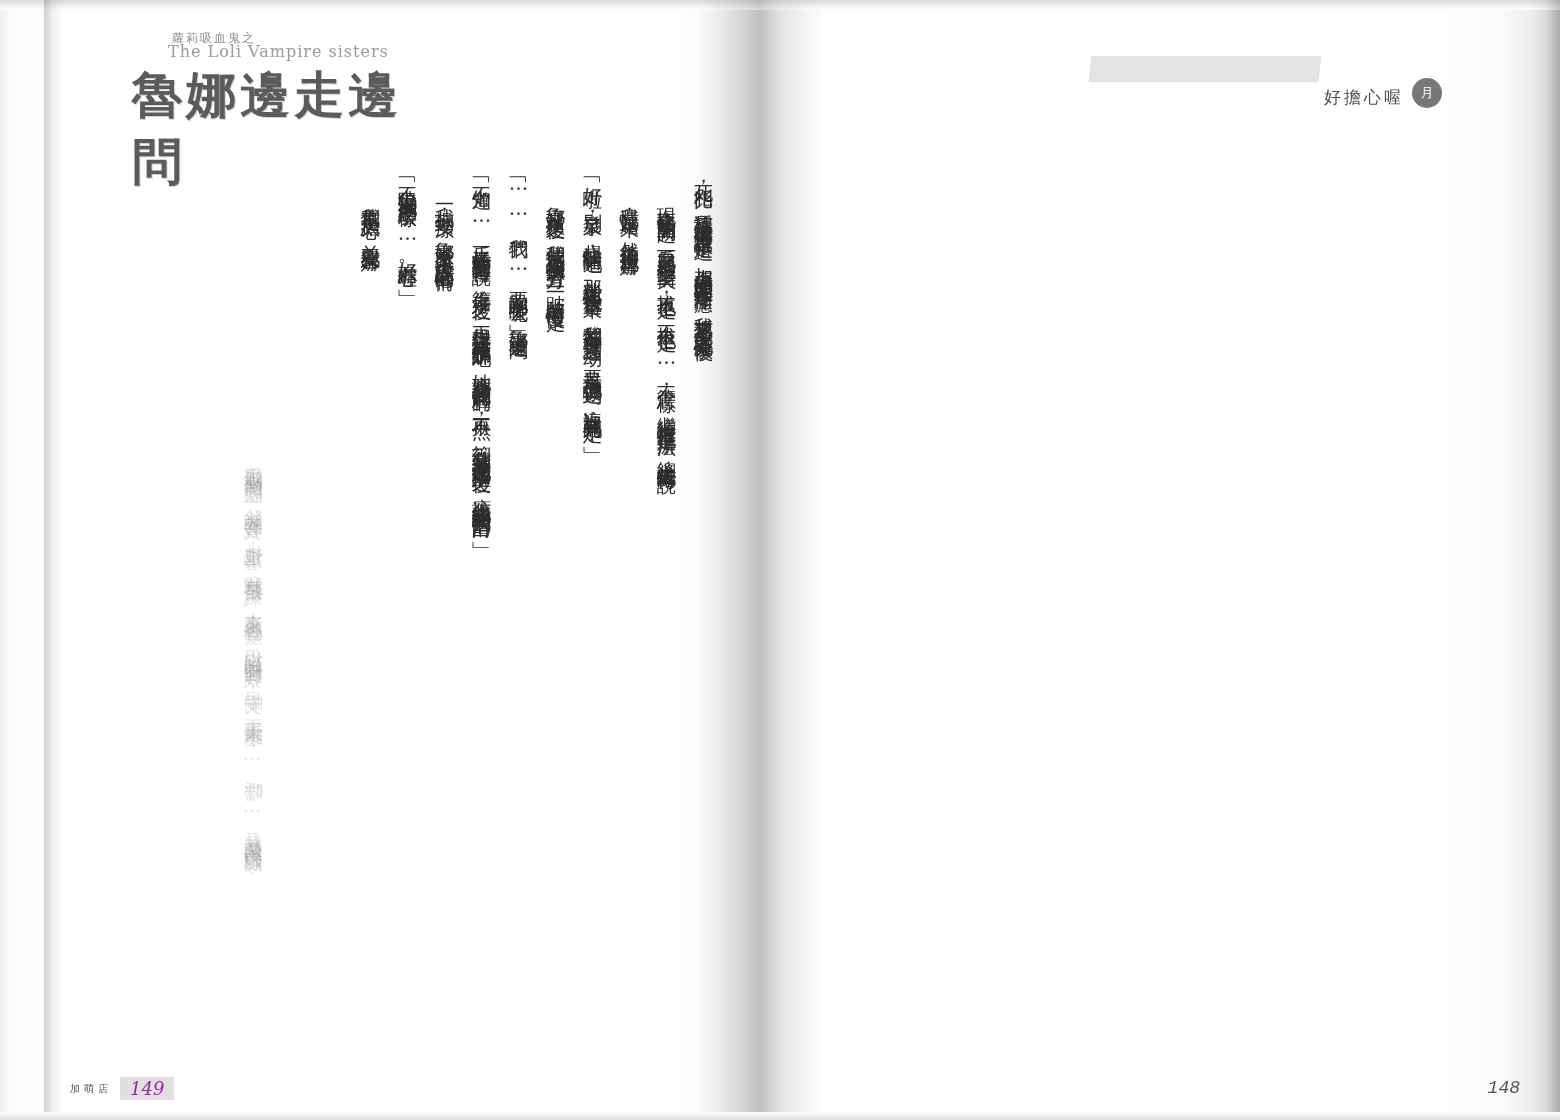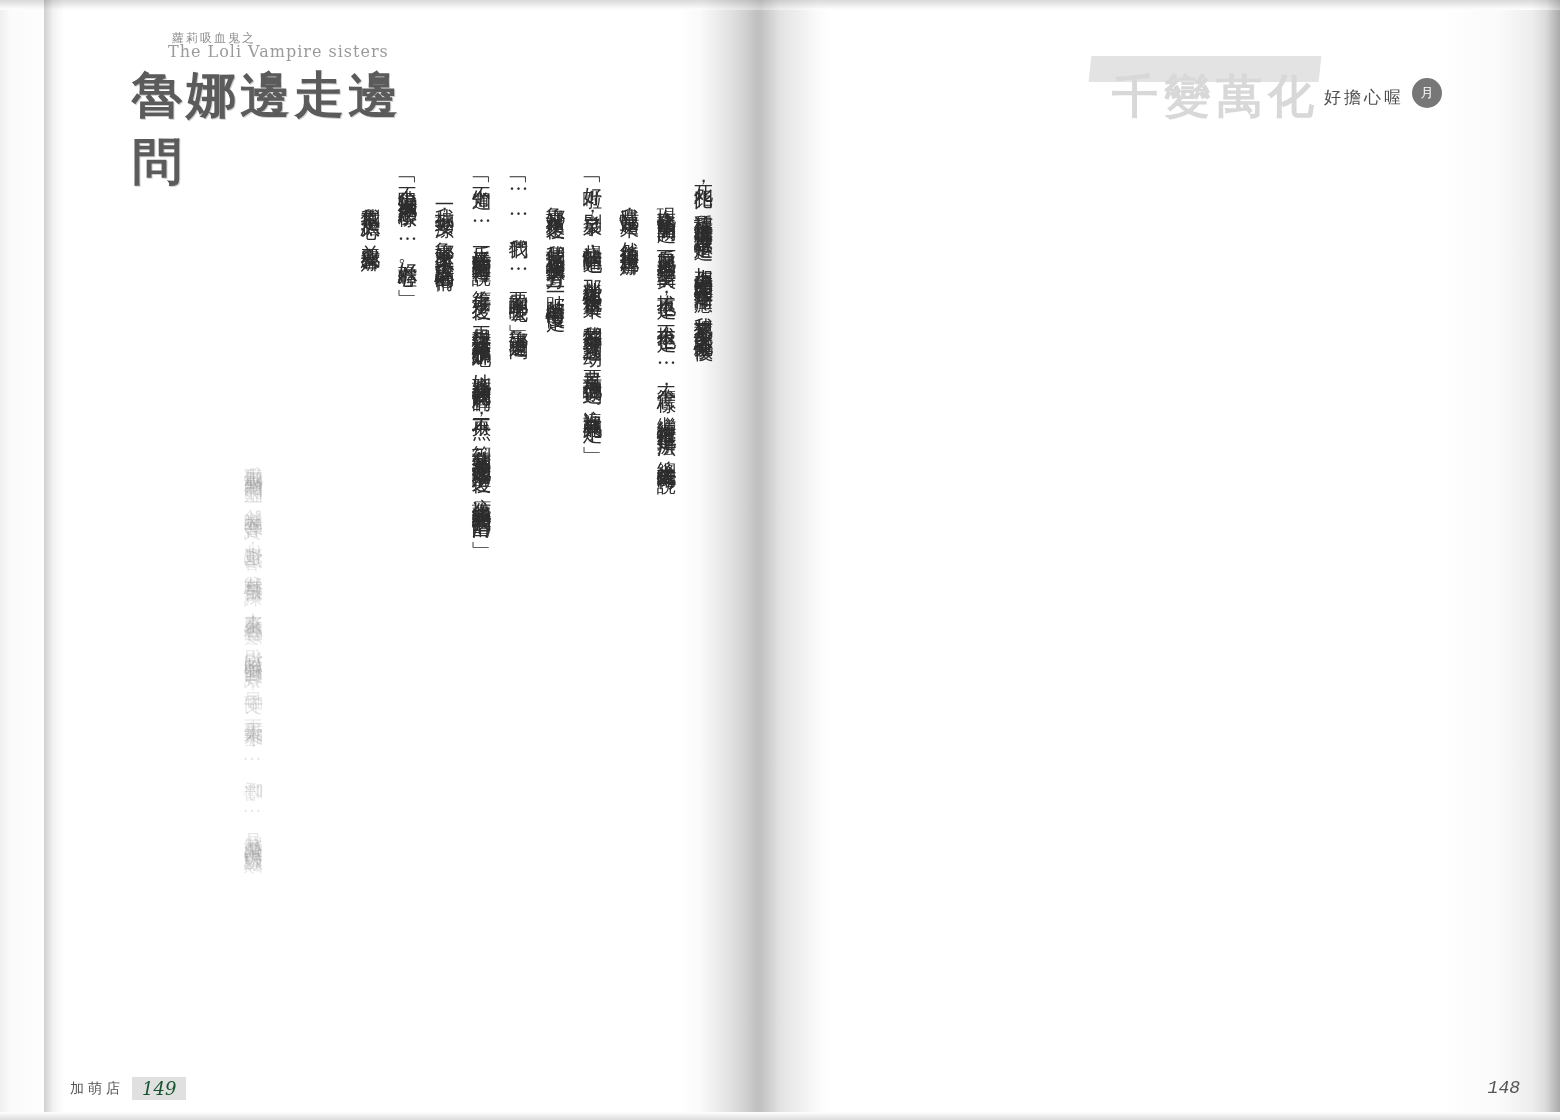--- a/index.html
+++ b/index.html
@@ -184,27 +184,27 @@
   
   .footer-left {
     position: absolute;
     left: 26px;
     bottom: 20px;
     display: flex;
     align-items: center;
     gap: 8px;
   }
   .footer-left .shop {
-    font-size: 14px;
+    font-size: 10px;
     color: #555;
     letter-spacing: 4px;
   }
   .footer-left .pageno {
     font-size: 18px;
-    color: #14532d;
+    color: #a21caf;
     font-style: italic;
     background: #e0e0e0;
     padding: 1px 10px;
   }
   .footer-right {
     position: absolute;
     right: 40px;
     bottom: 22px;
     font-size: 18px;
     color: #555;
@@ -226,21 +226,20 @@
 <body>
 
 <div class="spread">
 
   <div class="top-bar"></div>
 
   <div class="page right">
 
     <div class="rp-header">
       <div class="rp-ghost-band"></div>
-      <div class="rp-ghost">千變萬化</div>
       <div class="rp-title">好擔心喔</div>
       <div class="rp-seal">月</div>
     </div>
 
     <div class="footer-right">148</div>
 
     <div class="edge-right"></div>
   </div>
 
   <div class="page left">

